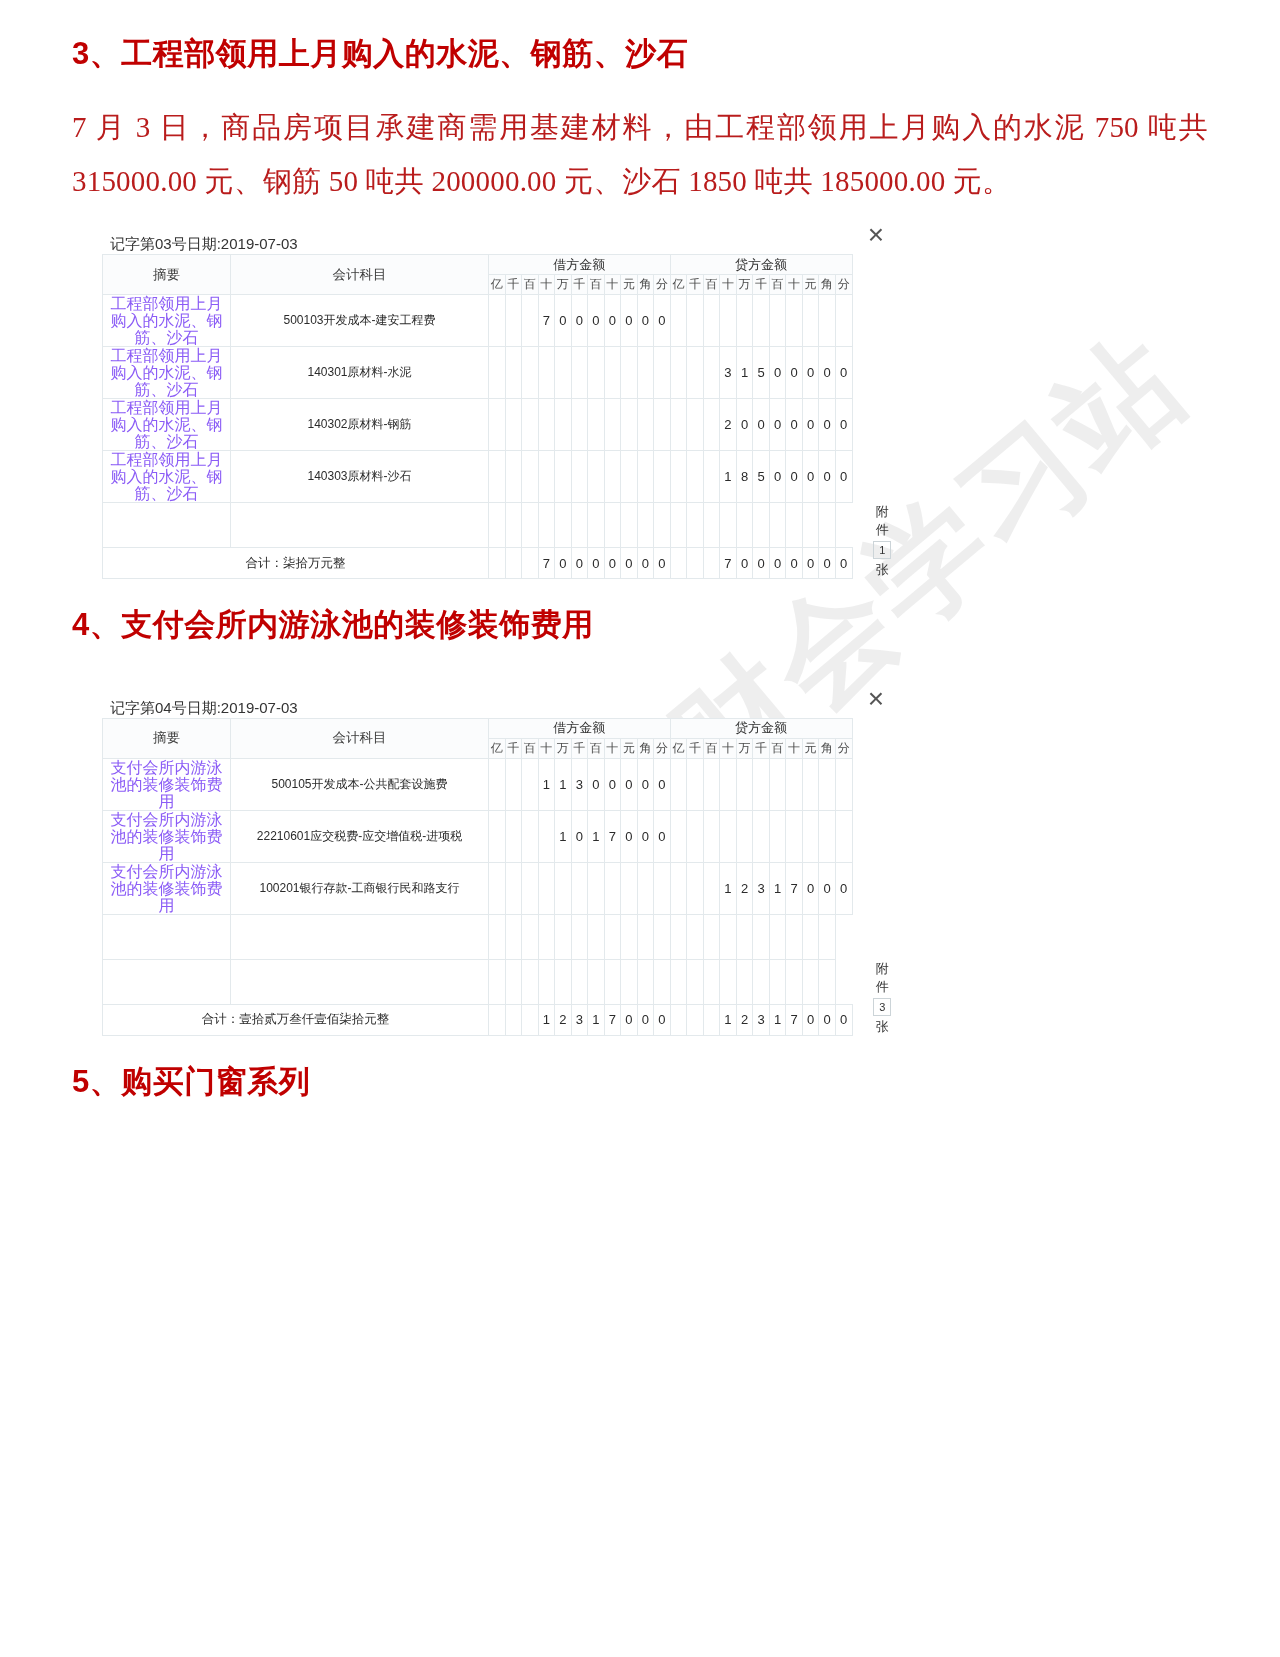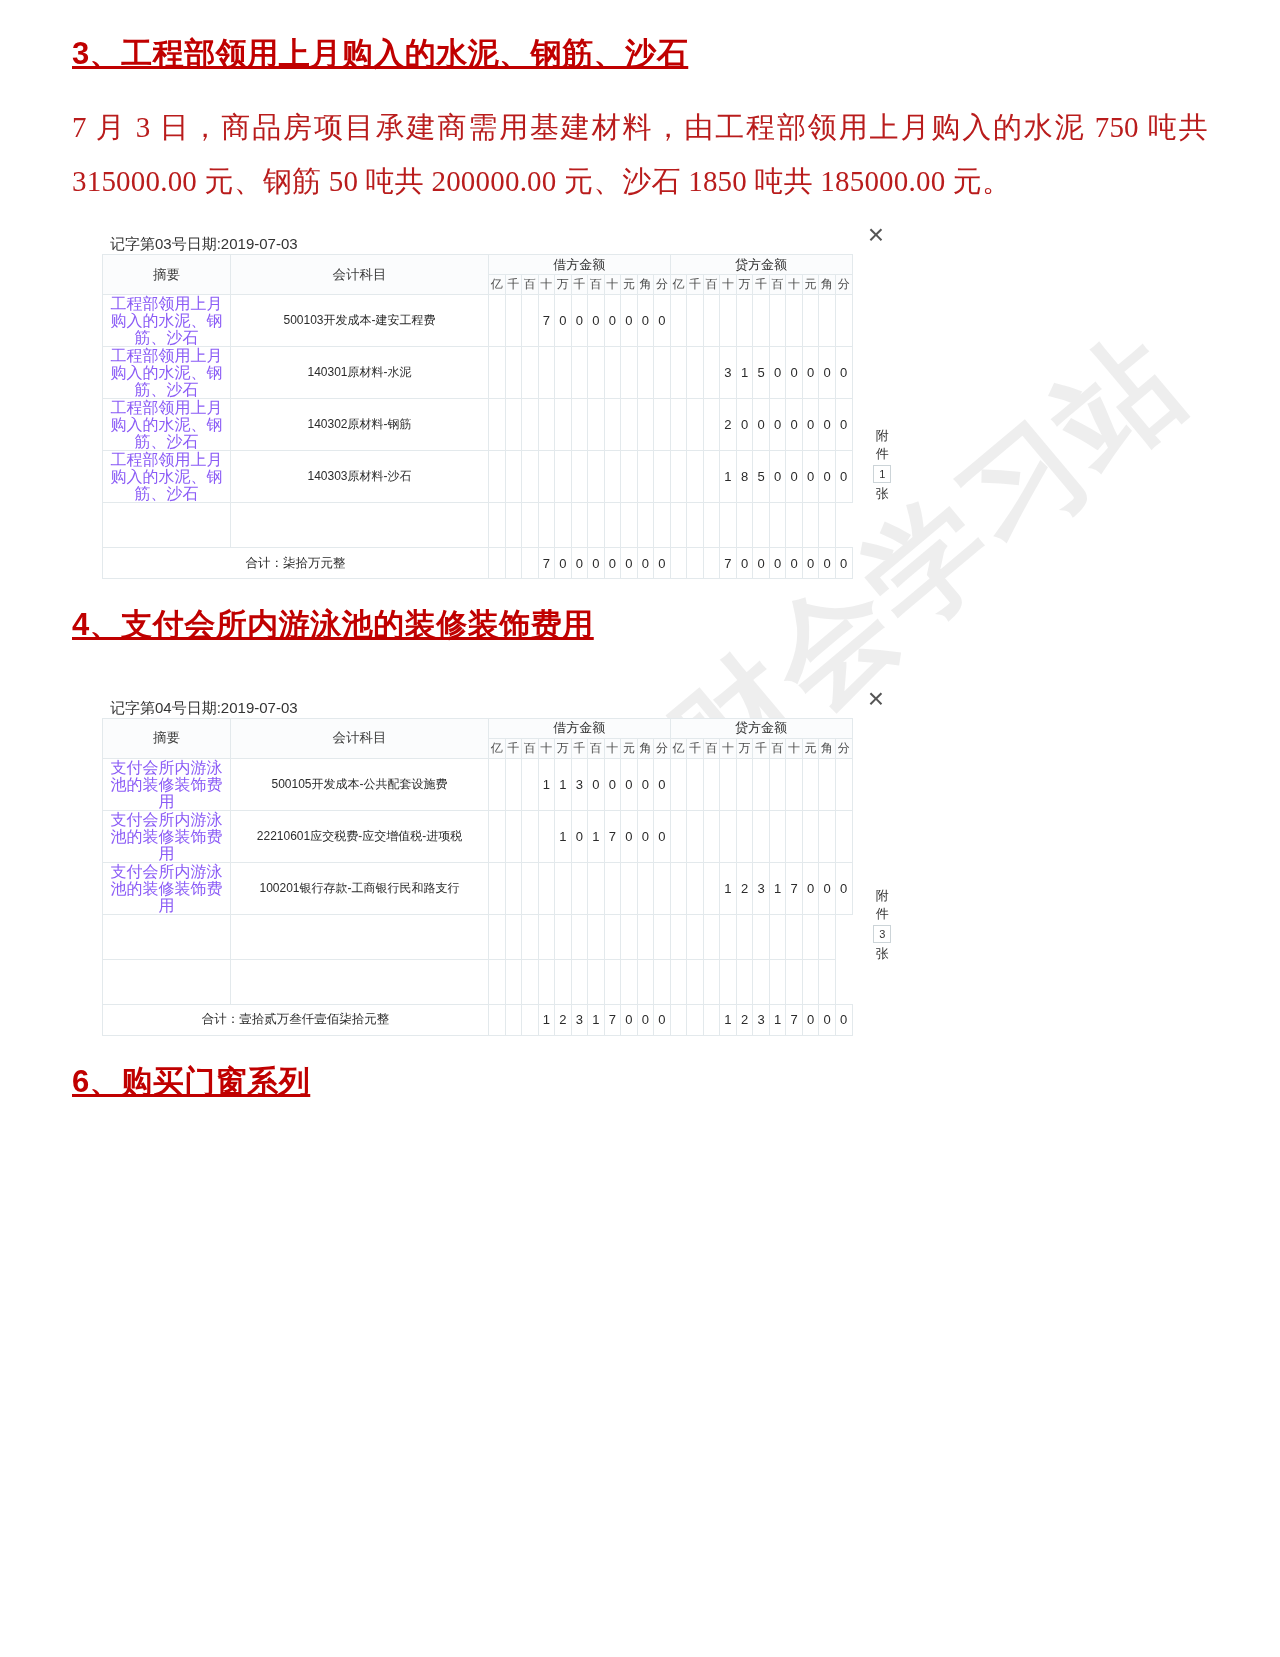--- a/index.html
+++ b/index.html
@@ -26,21 +26,20 @@
   
   .section-heading {
     color: #c00000;
     font-family: "Liberation Sans", "DejaVu Sans", sans-serif;
     font-weight: bold;
     font-size: 31px;
     letter-spacing: 0.5px;
     margin: 0;
     line-height: 1.3;
     white-space: nowrap;
-    text-decoration: underline;
   }
 
   
   .body-text {
     color: #b91c1c;
     font-family: "Liberation Serif", "DejaVu Serif", serif;
     font-size: 29px;
     line-height: 54px;
     margin: 0;
     text-align: justify;
@@ -72,21 +71,21 @@
     color: #555;
     line-height: 1;
     font-family: "Liberation Sans", "DejaVu Sans", sans-serif;
     font-weight: 300;
     cursor: pointer;
   }
 
   .voucher-body {
     position: relative;
     display: flex;
-    align-items: center;
+    align-items: flex-end;
   }
 
   table.voucher-table {
     border-collapse: collapse;
     table-layout: fixed;
     width: 760px;
     font-family: "Liberation Sans", "DejaVu Sans", sans-serif;
     font-size: 12.5px;
     color: #333;
     background: #fff;
@@ -682,18 +681,18 @@
         <span class="att-char">附</span>
         <span class="att-char">件</span>
         <span class="att-num">3</span>
         <span class="att-char">张</span>
       </div>
     </div>
   </div>
 
   <div class="spacer-md"></div>
 
-  <h2 class="section-heading">6、购买门窗系列</h2>
+  <h2 class="section-heading">5、购买门窗系列</h2>
 
   <div class="spacer-md"></div>
 
 
 </div>
 
 </body></html>

